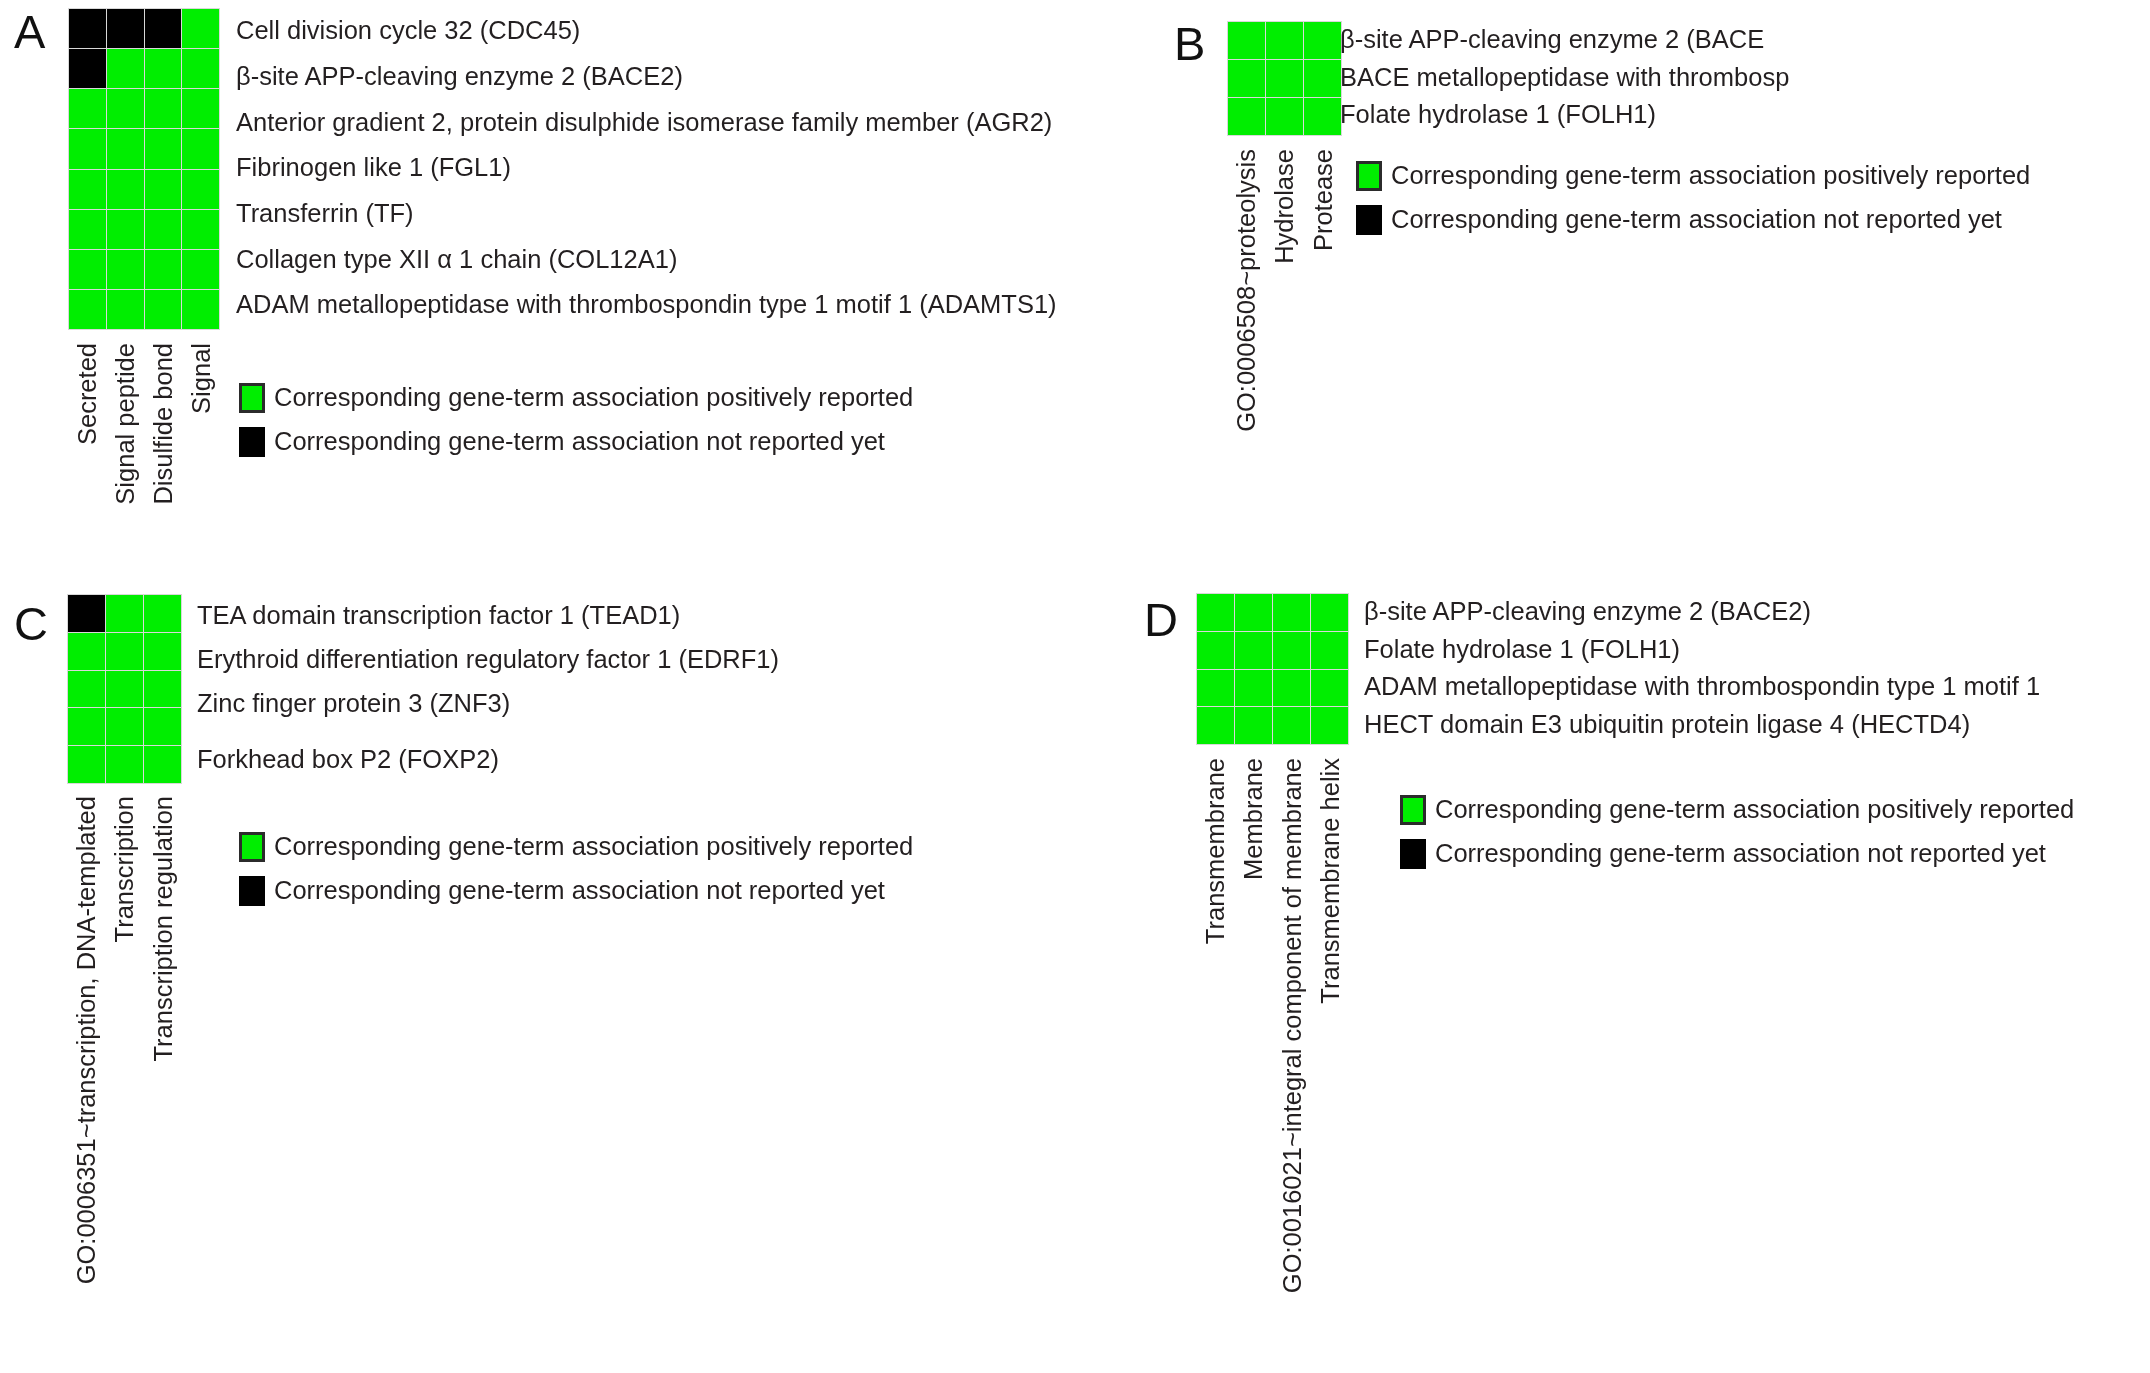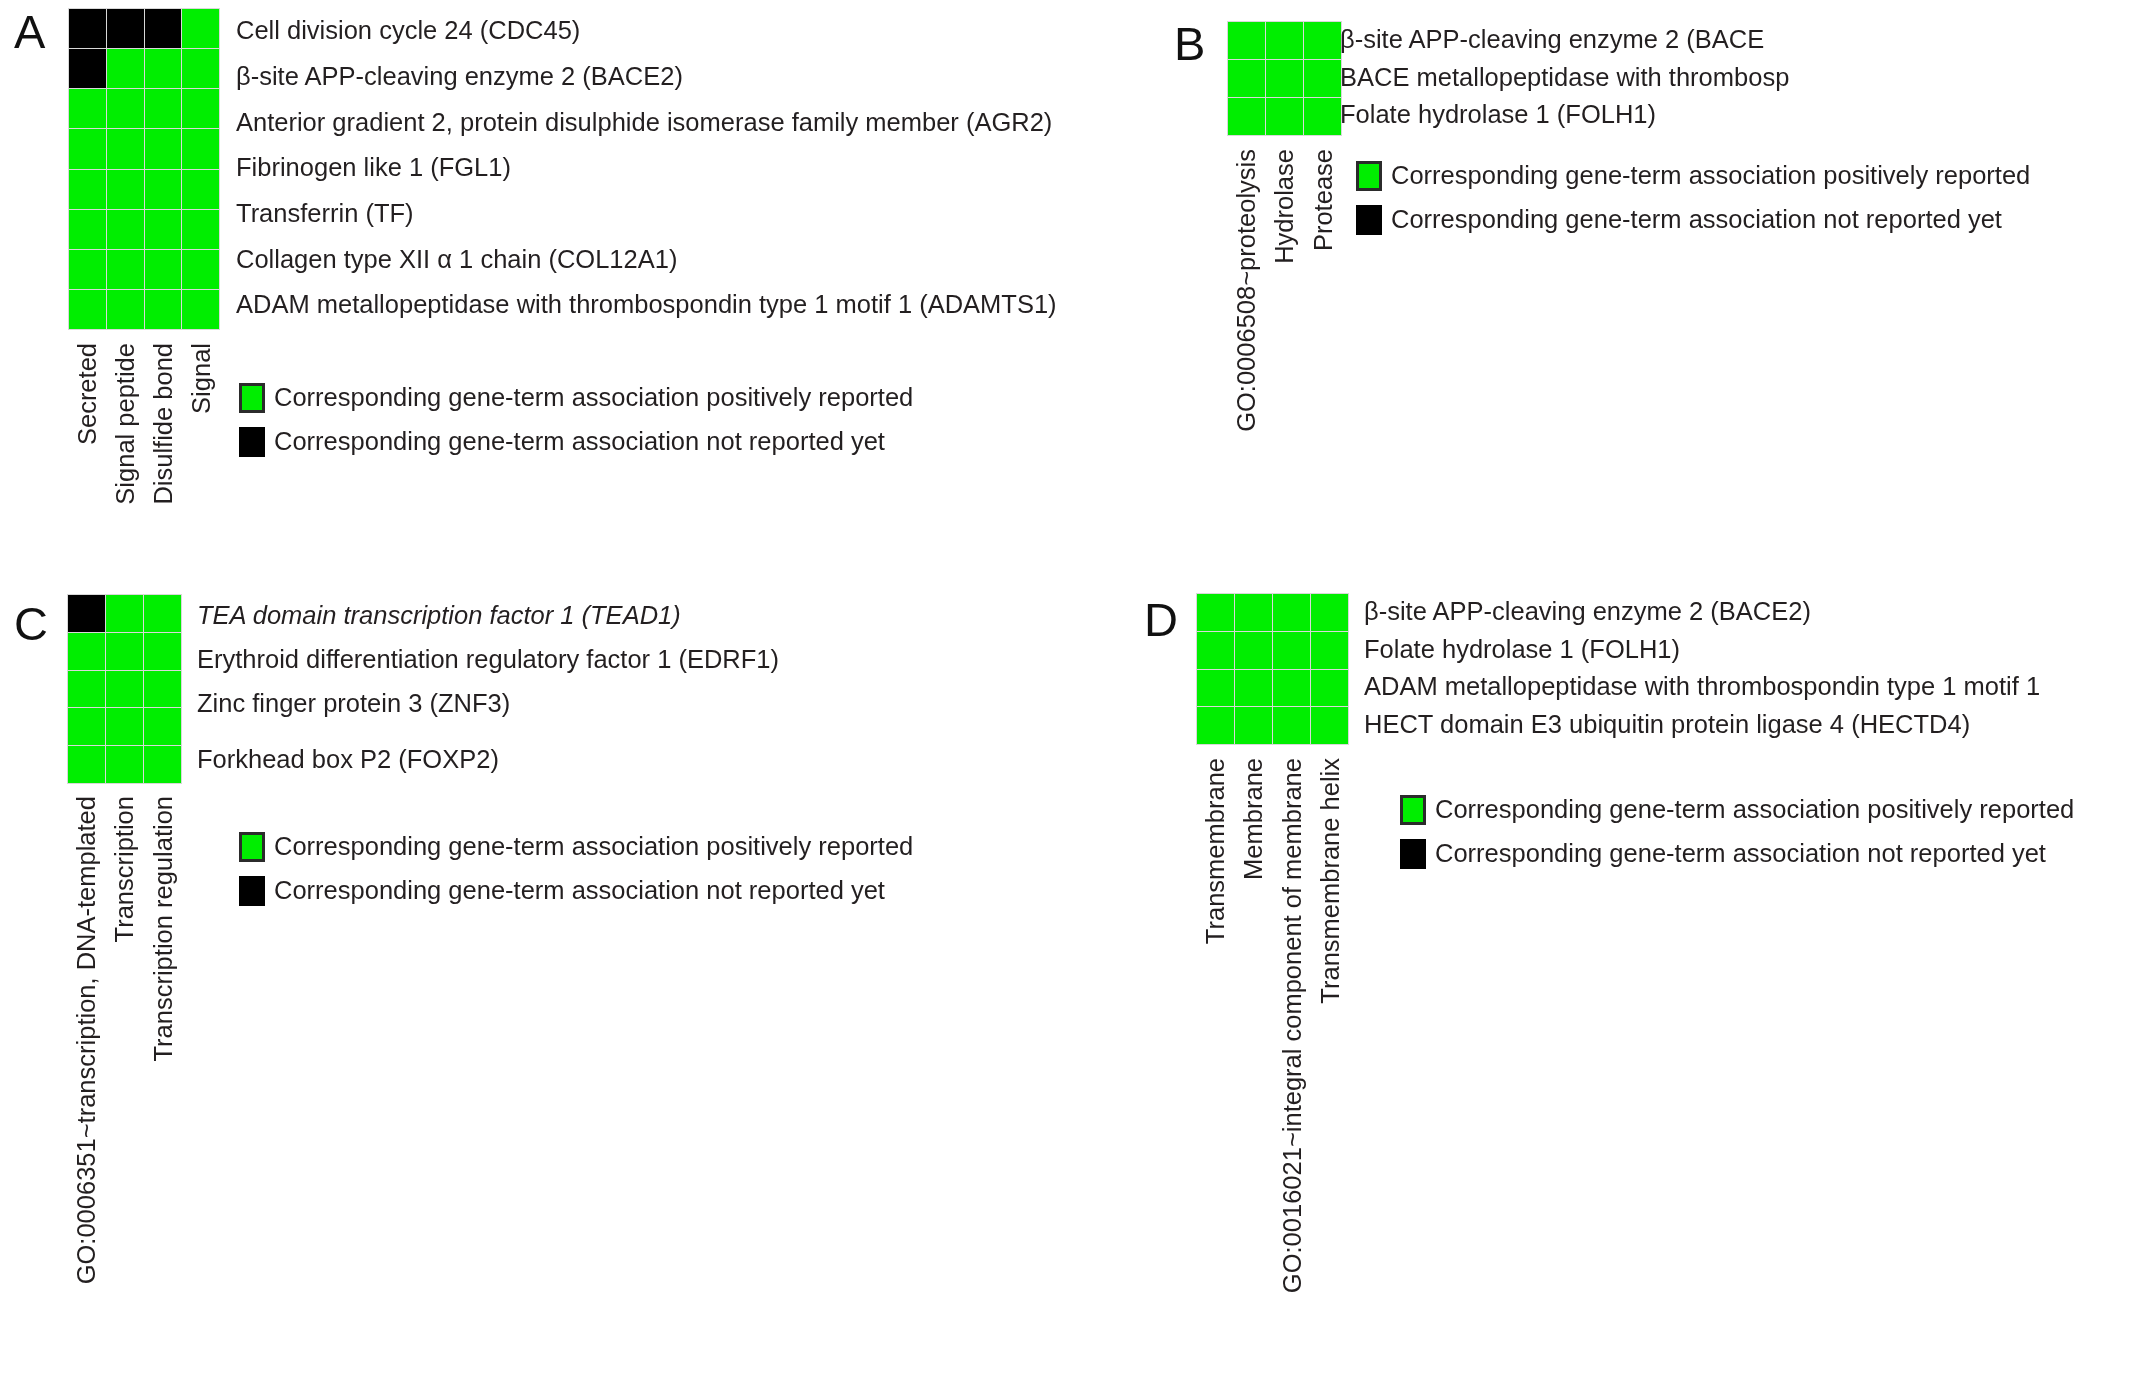--- a/index.html
+++ b/index.html
@@ -176,21 +176,21 @@
         </div>
         <div class="col-label-slot" style="flex: 1 1 0px;">
           <span class="col-label">Disulfide bond</span>
         </div>
         <div class="col-label-slot" style="flex: 1 1 0px;">
           <span class="col-label">Signal</span>
         </div>
       </div>
 
     <div class="row-labels" id="rows-a" style="left:236px; top:8px; width:900px; height:320px;">
-        <div class="row-label" style="flex: 1 1 0px;">Cell division cycle 24 (CDC45)</div>
+        <div class="row-label" style="flex: 1 1 0px;">Cell division cycle 32 (CDC45)</div>
         <div class="row-label" style="flex: 1 1 0px;">β-site APP-cleaving enzyme 2 (BACE2)</div>
         <div class="row-label" style="flex: 1 1 0px;">Anterior gradient 2, protein disulphide isomerase family member (AGR2)</div>
         <div class="row-label" style="flex: 1 1 0px;">Fibrinogen like 1 (FGL1)</div>
         <div class="row-label" style="flex: 1 1 0px;">Transferrin (TF)</div>
         <div class="row-label" style="flex: 1 1 0px;">Collagen type XII α 1 chain (COL12A1)</div>
         <div class="row-label" style="flex: 1 1 0px; text-align: right;">ADAM metallopeptidase with thrombospondin type 1 motif 1 (ADAMTS1)</div>
       </div>
 
     <div class="legend" id="legend-a" style="left:239px; top:383px; gap:14px;">
         <div class="legend-row">
@@ -280,21 +280,21 @@
         </div>
         <div class="col-label-slot" style="flex: 1 1 0px;">
           <span class="col-label">Transcription</span>
         </div>
         <div class="col-label-slot" style="flex: 1 1 0px;">
           <span class="col-label">Transcription regulation</span>
         </div>
       </div>
 
     <div class="row-labels" id="rows-c" style="left:197px; top:24px; width:780px; height:188px;">
-        <div class="row-label" style="flex: 1 1 0px; font-style: italic;">TEA domain transcription factor 1 (TEAD1)</div>
+        <div class="row-label" style="flex: 1 1 0px;">TEA domain transcription factor 1 (TEAD1)</div>
         <div class="row-label" style="flex: 1 1 0px;">Erythroid differentiation regulatory factor 1 (EDRF1)</div>
         <div class="row-label" style="flex: 1 1 0px;">Zinc finger protein 3 (ZNF3)</div>
         <div class="row-label" style="flex: 1 1 0px; margin-top: 12px;">Forkhead box P2 (FOXP2)</div>
       </div>
 
     <div class="legend" id="legend-c" style="left:239px; top:262px; gap:14px;">
         <div class="legend-row">
           <span class="legend-swatch pos"></span>
           <span class="legend-text">Corresponding gene-term association positively reported</span>
         </div>

